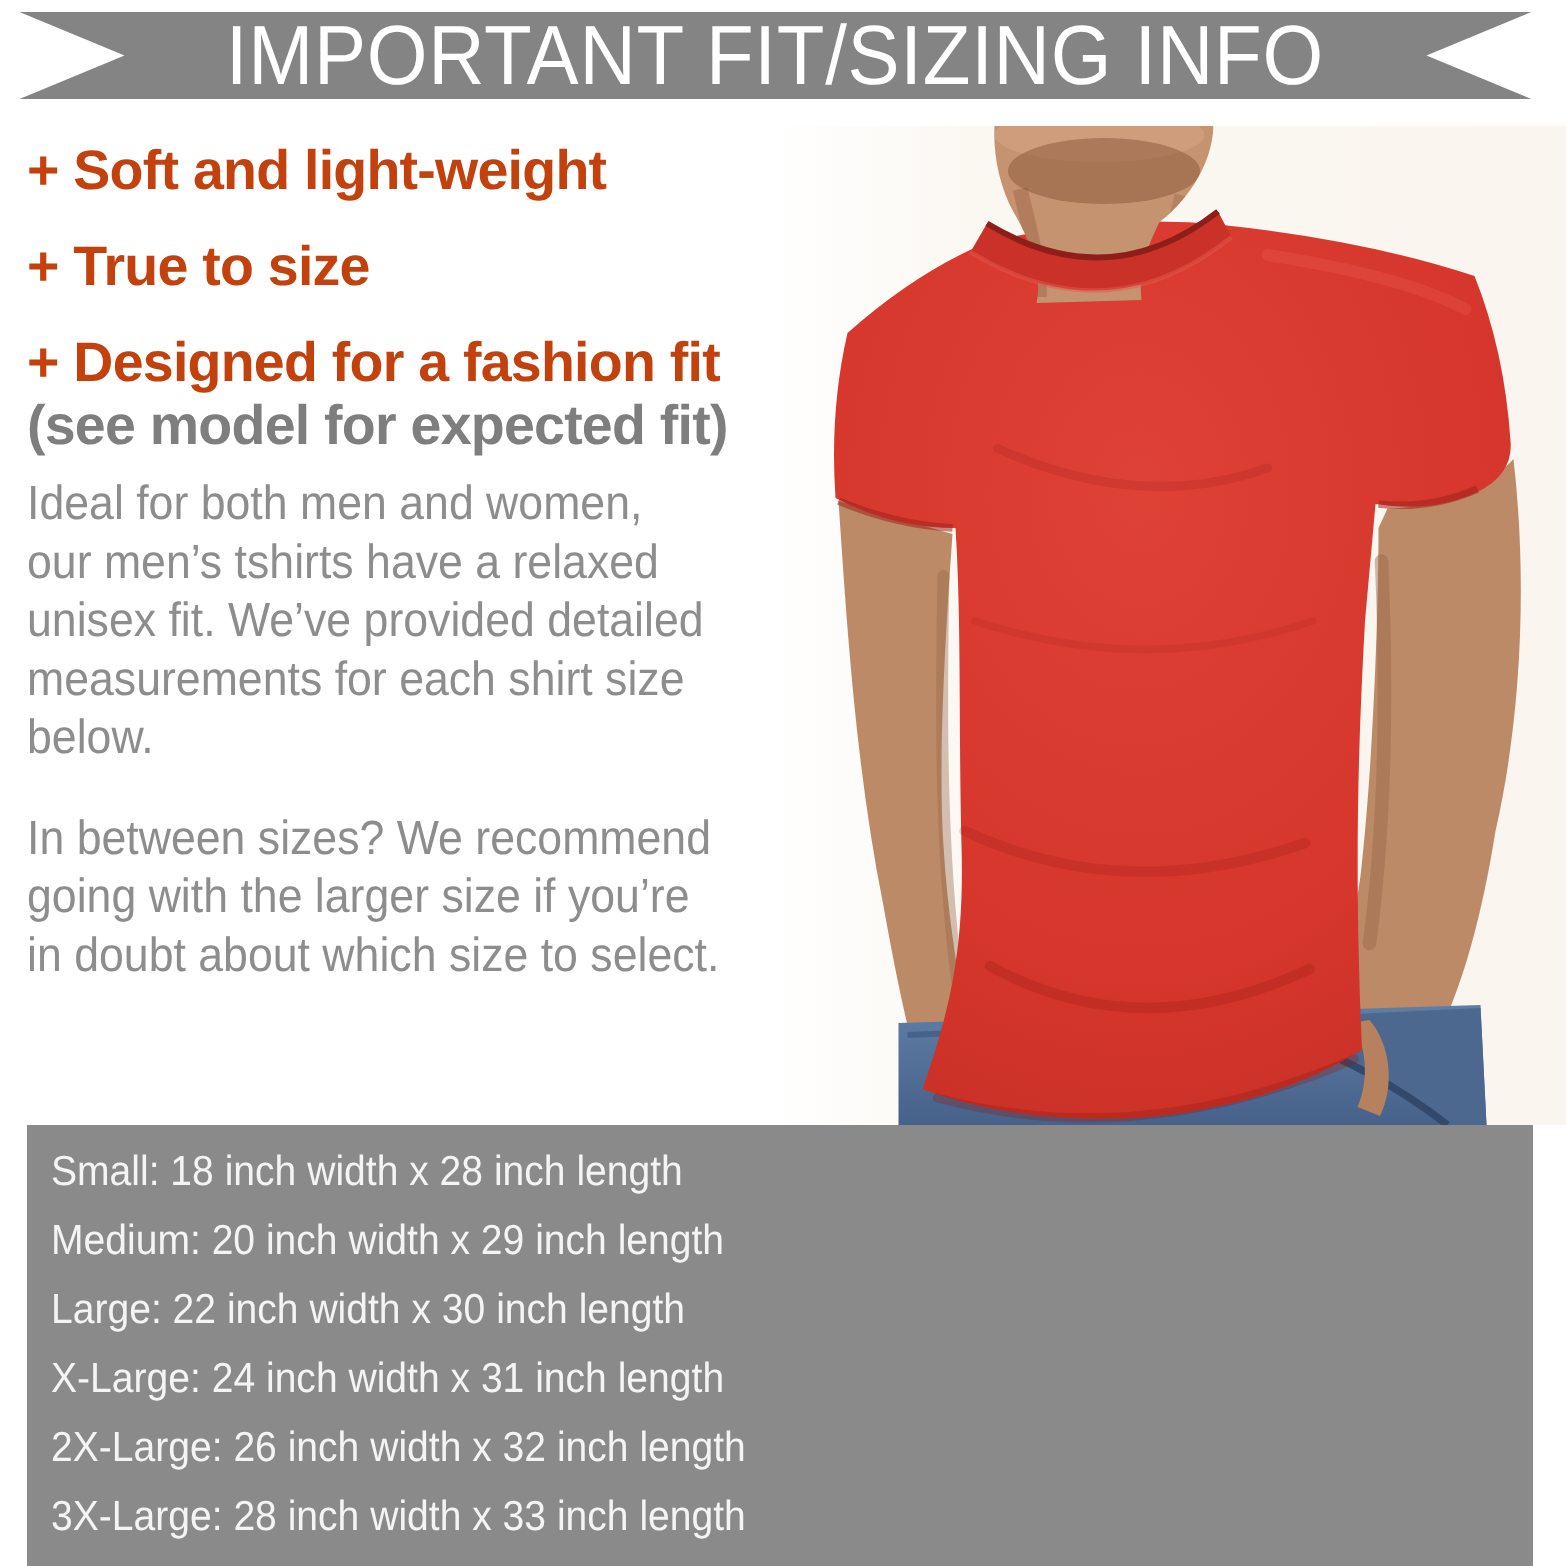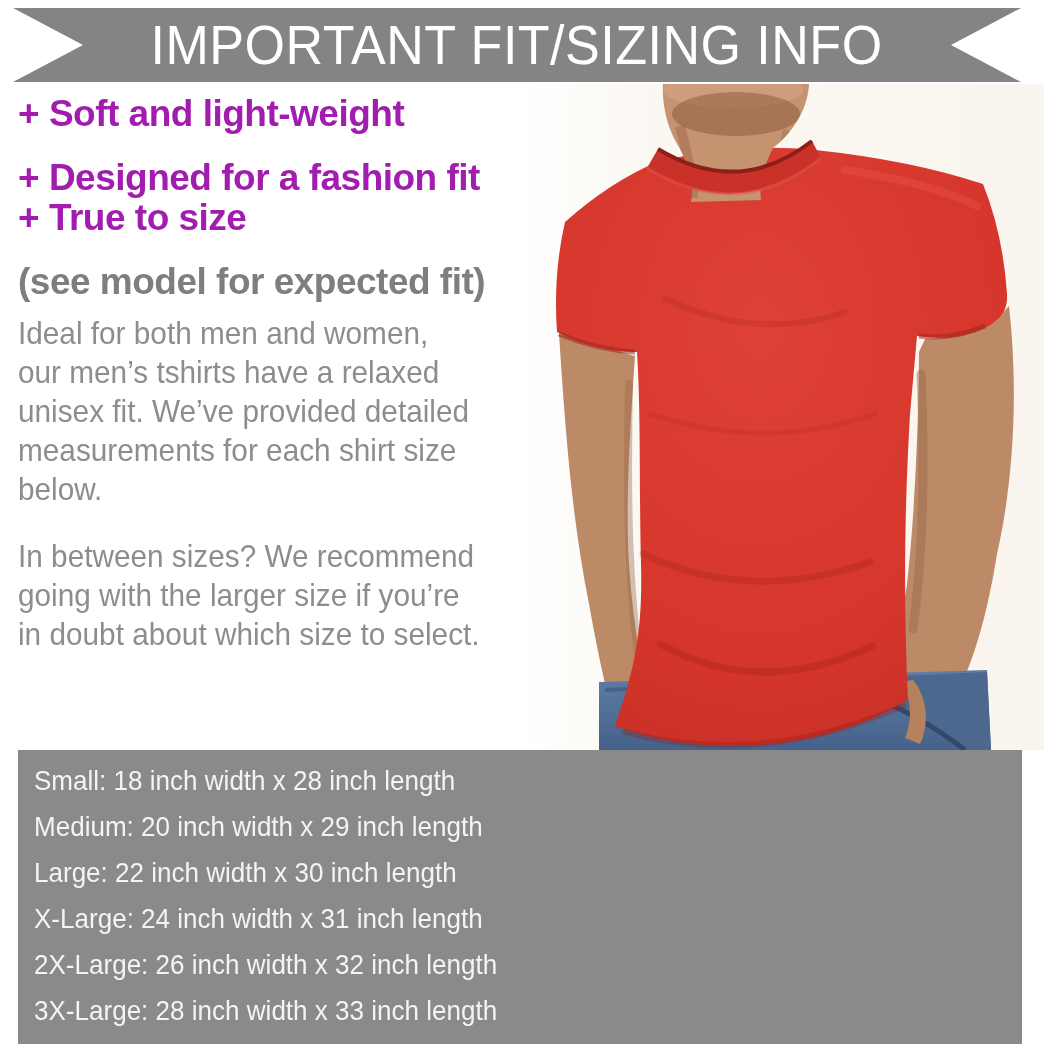--- a/index.html
+++ b/index.html
@@ -8,21 +8,21 @@
     width: 1044px; height: 1044px;
     position: relative;
     overflow: hidden;
     font-family: "Liberation Sans", "DejaVu Sans", sans-serif;
   }
 
   
   .banner {
     position: absolute;
     left: 13px; top: 8px;
-    width: 1008px; height: 74px;
+    width: 1008px; height: 58px;
     background: #848484;
     clip-path: polygon(0% 0%, 100% 0%, calc(100% - 70px) 50%, 100% 100%, 0% 100%, 70px 50%);
     display: flex; align-items: center; justify-content: center;
   }
   .banner-title {
     color: #ffffff;
     font-size: 56px;
     font-weight: 400;
     letter-spacing: 0.5px;
     white-space: nowrap;
@@ -33,21 +33,21 @@
 
   
   .info-col {
     position: absolute;
     left: 18px; top: 94px;
     width: 520px;
   }
   .feature {
     font-size: 37px;
     font-weight: bold;
-    color: #a21caf;
+    color: #c2410c;
     line-height: 40px;
     letter-spacing: -0.5px;
     white-space: nowrap;
     margin-bottom: 24px;
   }
   .feature.last { margin-bottom: 0; }
   .feature-note {
     font-size: 37px;
     font-weight: bold;
     color: #7e7e7e;
@@ -169,22 +169,22 @@
     <g>
       <path d="M 132,84 Q 224,140 306,74 L 297,57 Q 224,114 143,65 Z" fill="#c93129"></path>
       <path d="M 143,65 Q 224,114 297,57" stroke="#8e1f18" stroke-width="4" fill="none"></path>
       <path d="M 132,84 Q 224,140 306,74" stroke="#e4574d" stroke-width="3" fill="none" opacity="0.5"></path>
     </g>
   </svg>
 </div>
 
 <div class="info-col">
   <div class="feature">+ Soft and light-weight</div>
+  <div class="feature">+ True to size</div>
   <div class="feature last">+ Designed for a fashion fit</div>
-  <div class="feature">+ True to size</div>
   <div class="feature-note">(see model for expected fit)</div>
 
   <div class="para">
     <div class="para-line">Ideal for both men and women,</div>
     <div class="para-line">our men’s tshirts have a relaxed</div>
     <div class="para-line">unisex fit. We’ve provided detailed</div>
     <div class="para-line">measurements for each shirt size</div>
     <div class="para-line">below.</div>
   </div>
 

